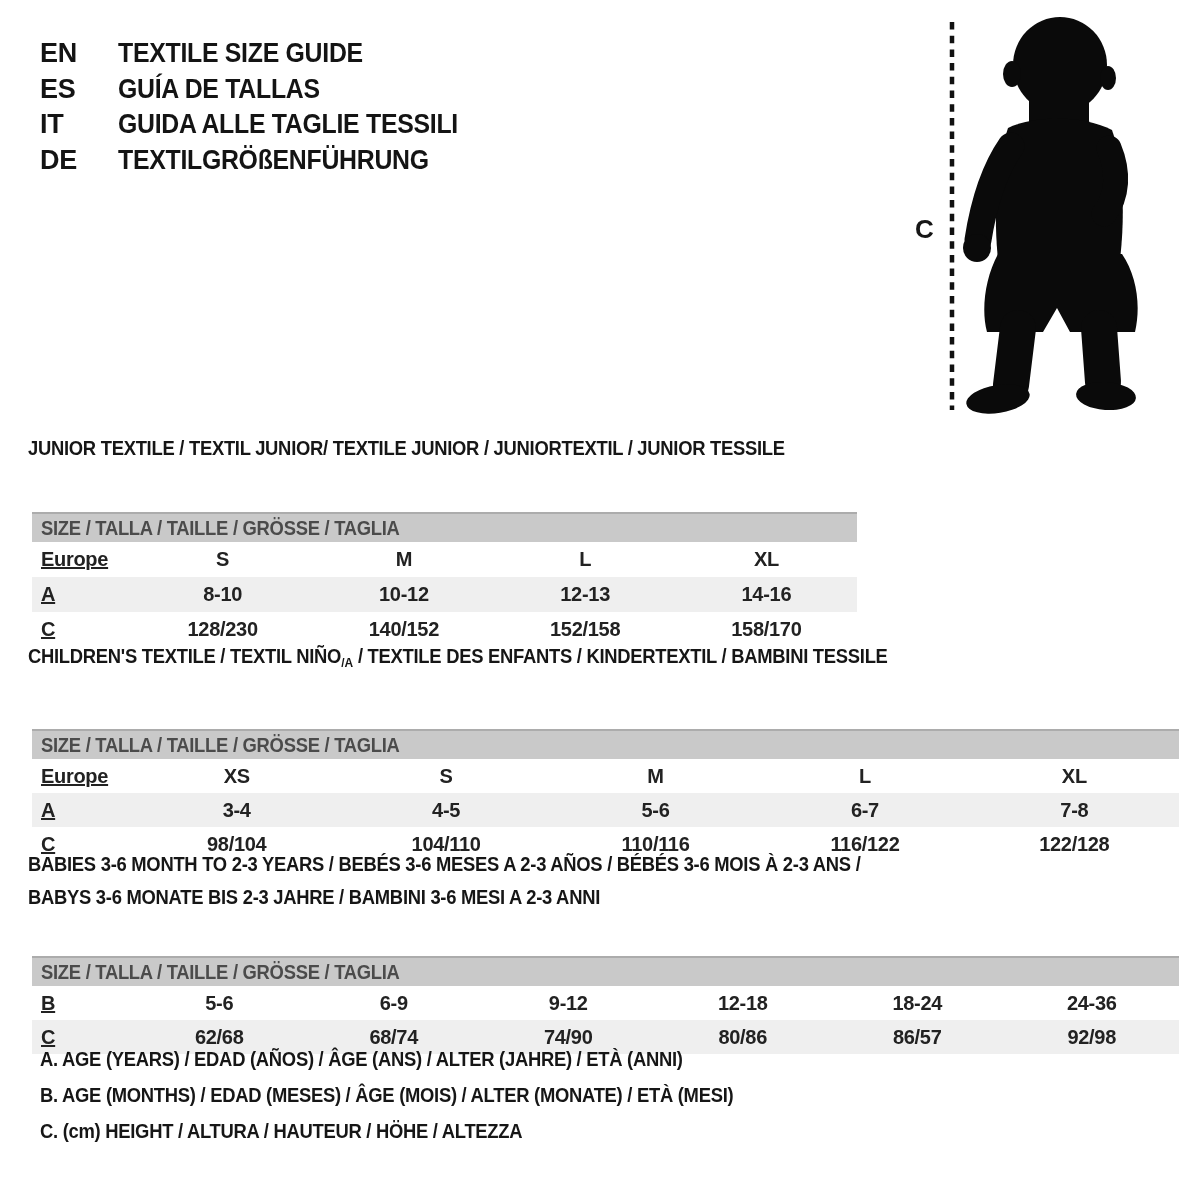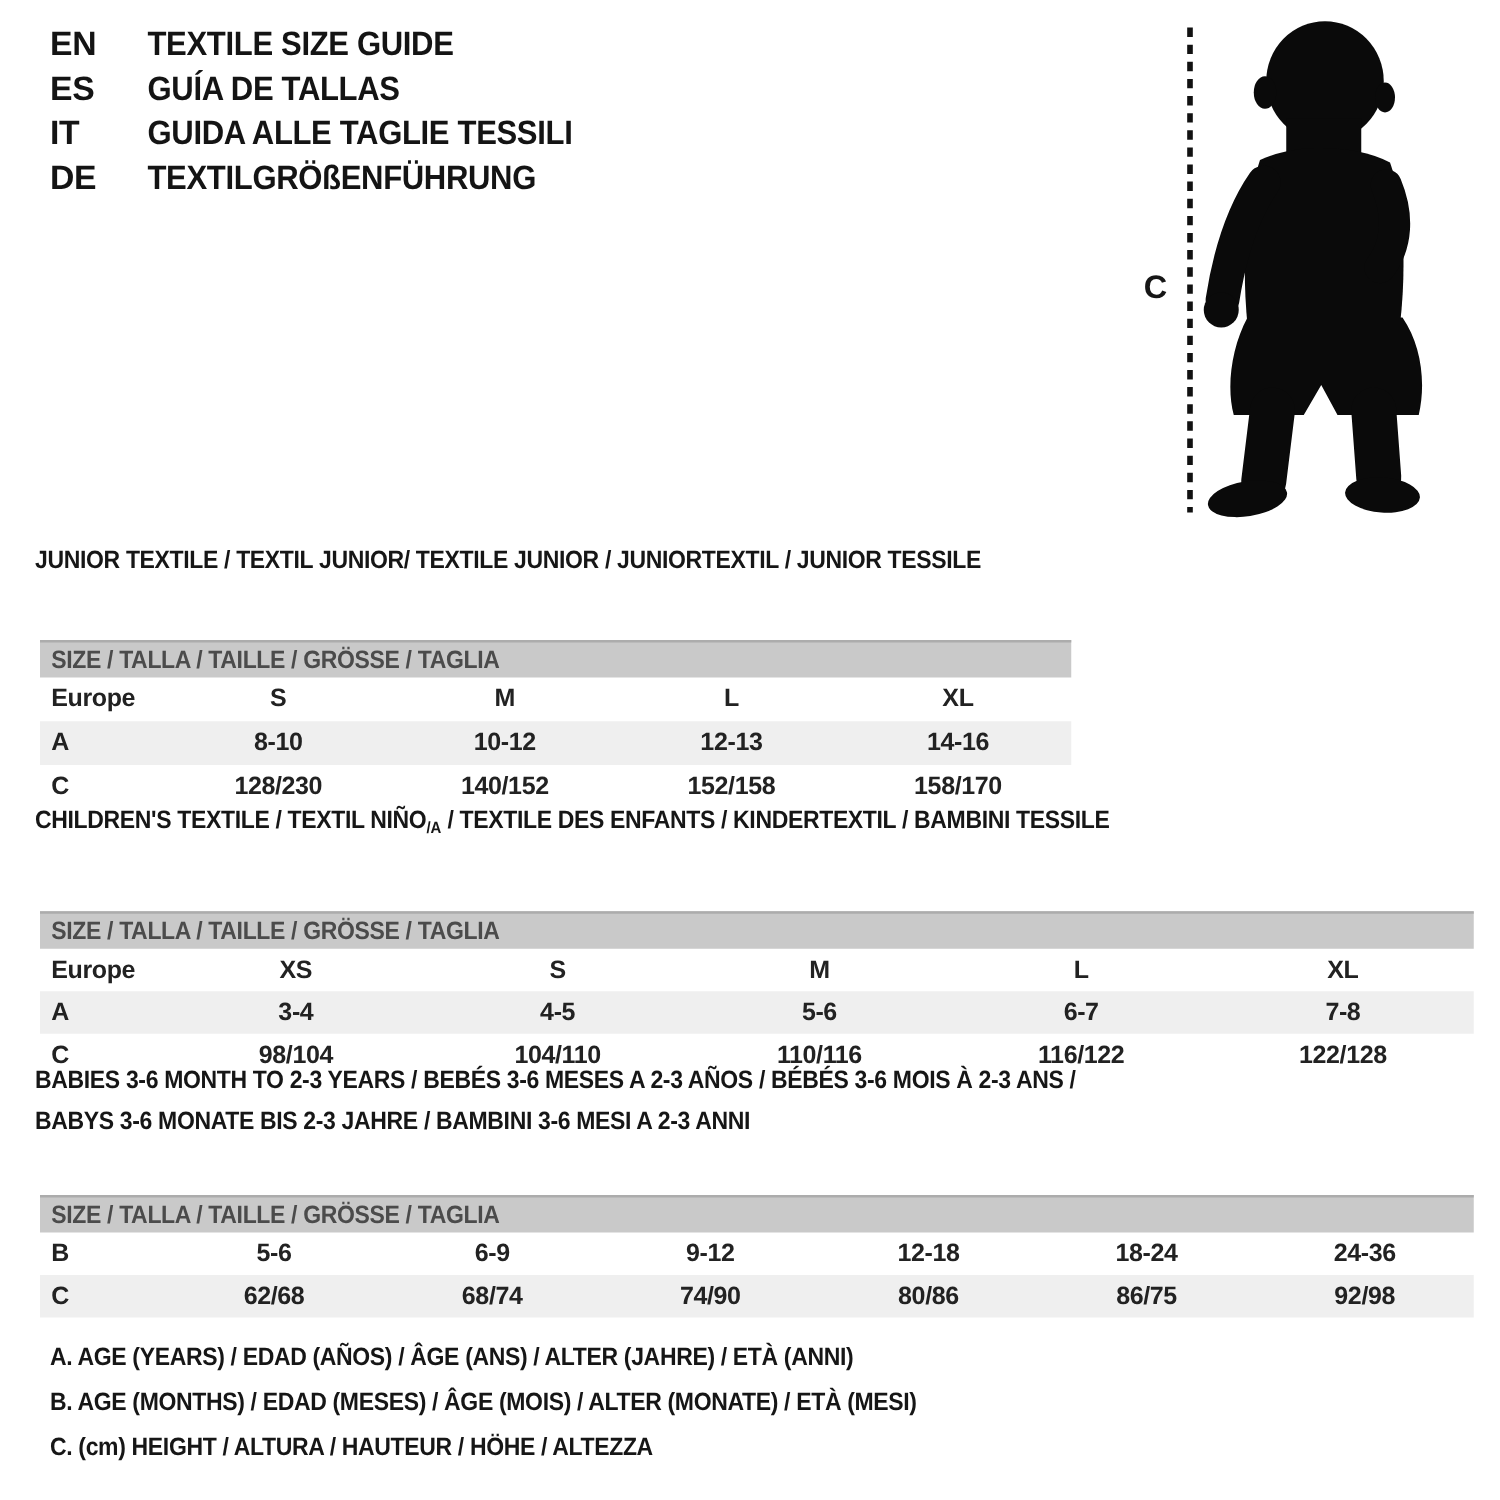--- a/index.html
+++ b/index.html
@@ -5,21 +5,21 @@
   html,body{margin:0;padding:0;}
   body{
     width:1200px;height:1200px;position:relative;background:#ffffff;
     font-family:"Liberation Sans",sans-serif;font-weight:700;color:#1c1c1c;
     letter-spacing:-0.3px;overflow:hidden;
   }
   .abs{position:absolute;}
   .cond{transform:scaleX(0.92);transform-origin:0 50%;display:inline-block;white-space:nowrap;}
 
   
-  .lang-block{left:40px;top:18px;}
+  .lang-block{left:40px;top:36px;}
   .lang-row{display:flex;height:35.5px;align-items:center;font-size:27px;color:#141414;}
   .lang-code{width:78px;flex:none;}
   .lang-label{white-space:nowrap;}
 
   
   .figure-svg{left:905px;top:10px;}
   .c-marker{left:915px;top:214px;font-size:26px;color:#161616;}
 
   
   .sec-title{left:28px;font-size:20px;color:#161616;white-space:nowrap;}
@@ -27,26 +27,26 @@
   .two-line{line-height:33px;}
 
   
   .size-table{left:32px;}
   .t-bar{
     height:28px;background:#c9c9c9;border-top:2px solid #acacac;
     display:flex;align-items:center;padding-left:9px;color:#4b4b4b;font-size:20px;margin-top:28px;
   }
   .t-row{display:flex;align-items:center;font-size:20px;color:#222;}
   .rh35{height:35px;} .rh34{height:34px;}
-  .t-label{width:100px;flex:none;padding-left:9px;box-sizing:border-box;}
+  .t-label{width:100px;flex:none;padding-left:9px;box-sizing:border-box;text-decoration:underline;}
   .t-cell{flex:1;text-align:center;}
   .alt{background:#efefef;}
 
   
-  .footnotes{left:40px;top:1068px;}
+  .footnotes{left:40px;top:1041px;}
   .footnote{height:36px;display:flex;align-items:center;font-size:20px;color:#161616;white-space:nowrap;}
 </style>
 </head>
 <body>
 
 <div class="abs lang-block">
   <div class="lang-row">
     <span class="lang-code">EN</span>
     <span class="lang-label cond">TEXTILE SIZE GUIDE</span>
   </div>
@@ -164,21 +164,21 @@
     <span class="t-cell">12-18</span>
     <span class="t-cell">18-24</span>
     <span class="t-cell">24-36</span>
   </div>
   <div class="t-row rh34 alt">
     <span class="t-label">C</span>
     <span class="t-cell">62/68</span>
     <span class="t-cell">68/74</span>
     <span class="t-cell">74/90</span>
     <span class="t-cell">80/86</span>
-    <span class="t-cell">86/75</span>
+    <span class="t-cell">86/57</span>
     <span class="t-cell">92/98</span>
   </div>
 </div>
 
 <div class="abs footnotes">
   <div class="footnote">
       <span class="cond">A. AGE (YEARS) / EDAD (AÑOS) / ÂGE (ANS) / ALTER (JAHRE) / ETÀ (ANNI)</span>
     </div>
   <div class="footnote">
       <span class="cond">B. AGE (MONTHS) / EDAD (MESES) / ÂGE (MOIS) / ALTER (MONATE) / ETÀ (MESI)</span>

